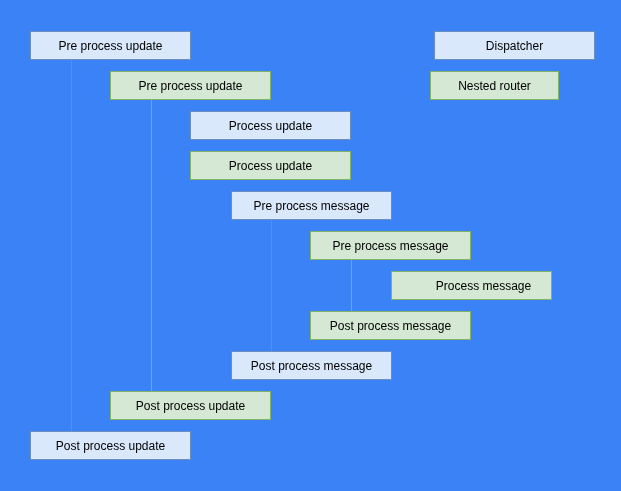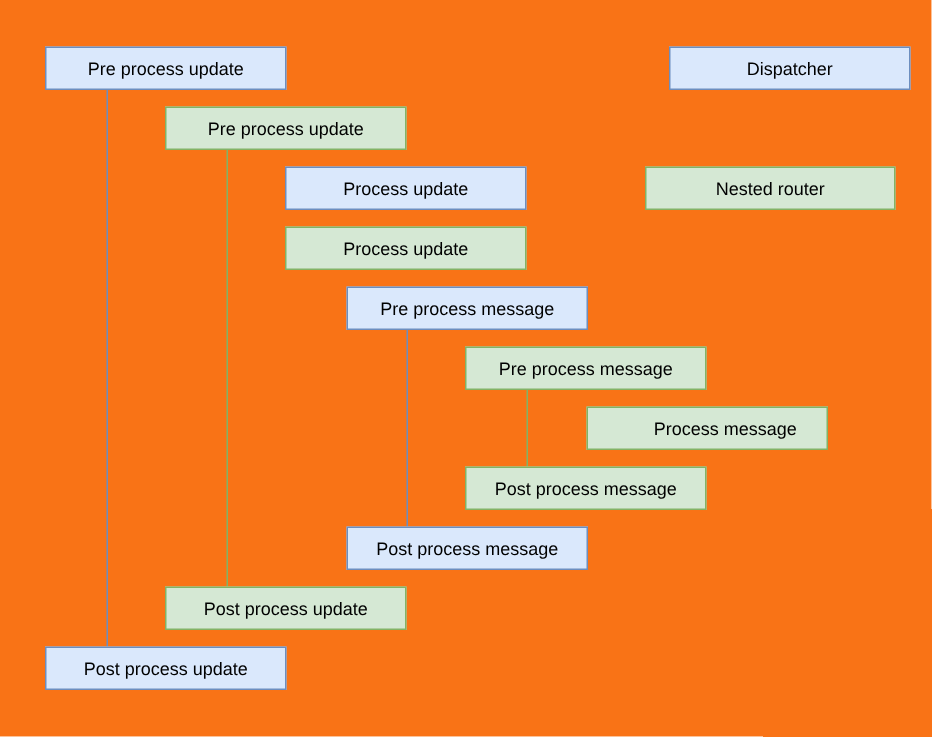--- a/index.html
+++ b/index.html
@@ -41,31 +41,31 @@
   .connector {
     position: absolute;
     width: 1px;
   }
   .connector.dispatcher { background: var(--dispatcher-stroke, #6c8ebf); }
   .connector.router     { background: var(--router-stroke, #82b366); }
 </style>
 </head>
 <body>
 
-<div id="diagram-canvas" style="width: 621px; height: 491px; background: #f97316;">
+<div id="diagram-canvas" style="width: 621px; height: 491px; background: #3b82f6;">
     <div class="connector dispatcher" style="left: 71px; top: 60px; height: 371px;"></div>
     <div class="connector router" style="left: 151px; top: 100px; height: 291px;"></div>
     <div class="connector dispatcher" style="left: 271px; top: 220px; height: 131px;"></div>
     <div class="connector router" style="left: 351px; top: 260px; height: 51px;"></div>
     <div class="node dispatcher" style="left: 30px; top: 31px; width: 161px; height: 29px; color: rgb(0, 0, 0);">Pre process update</div>
     <div class="node router" style="left: 110px; top: 71px; width: 161px; height: 29px; color: rgb(0, 0, 0);">Pre process update</div>
     <div class="node dispatcher" style="left: 190px; top: 111px; width: 161px; height: 29px; color: rgb(0, 0, 0);">Process update</div>
     <div class="node router" style="left: 190px; top: 151px; width: 161px; height: 29px; color: rgb(0, 0, 0);">Process update</div>
     <div class="node dispatcher" style="left: 231px; top: 191px; width: 161px; height: 29px; color: rgb(0, 0, 0);">Pre process message</div>
     <div class="node router" style="left: 310px; top: 231px; width: 161px; height: 29px; color: rgb(0, 0, 0);">Pre process message</div>
     <div class="node router" style="left: 391px; top: 271px; width: 161px; height: 29px; color: rgb(0, 0, 0); padding-left: 24px;">Process message</div>
     <div class="node router" style="left: 310px; top: 311px; width: 161px; height: 29px; color: rgb(0, 0, 0);">Post process message</div>
     <div class="node dispatcher" style="left: 231px; top: 351px; width: 161px; height: 29px; color: rgb(0, 0, 0);">Post process message</div>
     <div class="node router" style="left: 110px; top: 391px; width: 161px; height: 29px; color: rgb(0, 0, 0);">Post process update</div>
     <div class="node dispatcher" style="left: 30px; top: 431px; width: 161px; height: 29px; color: rgb(0, 0, 0);">Post process update</div>
-    <div class="node dispatcher" style="left: 446px; top: 31px; width: 161px; height: 29px; color: rgb(0, 0, 0);">Dispatcher</div>
-    <div class="node router" style="left: 430px; top: 71px; width: 167px; height: 29px; color: rgb(0, 0, 0); margin-top: 40px;">Nested router</div>
+    <div class="node dispatcher" style="left: 434px; top: 31px; width: 161px; height: 29px; color: rgb(0, 0, 0);">Dispatcher</div>
+    <div class="node router" style="left: 430px; top: 71px; width: 129px; height: 29px; color: rgb(0, 0, 0);">Nested router</div>
   </div>
 
 </body></html>

